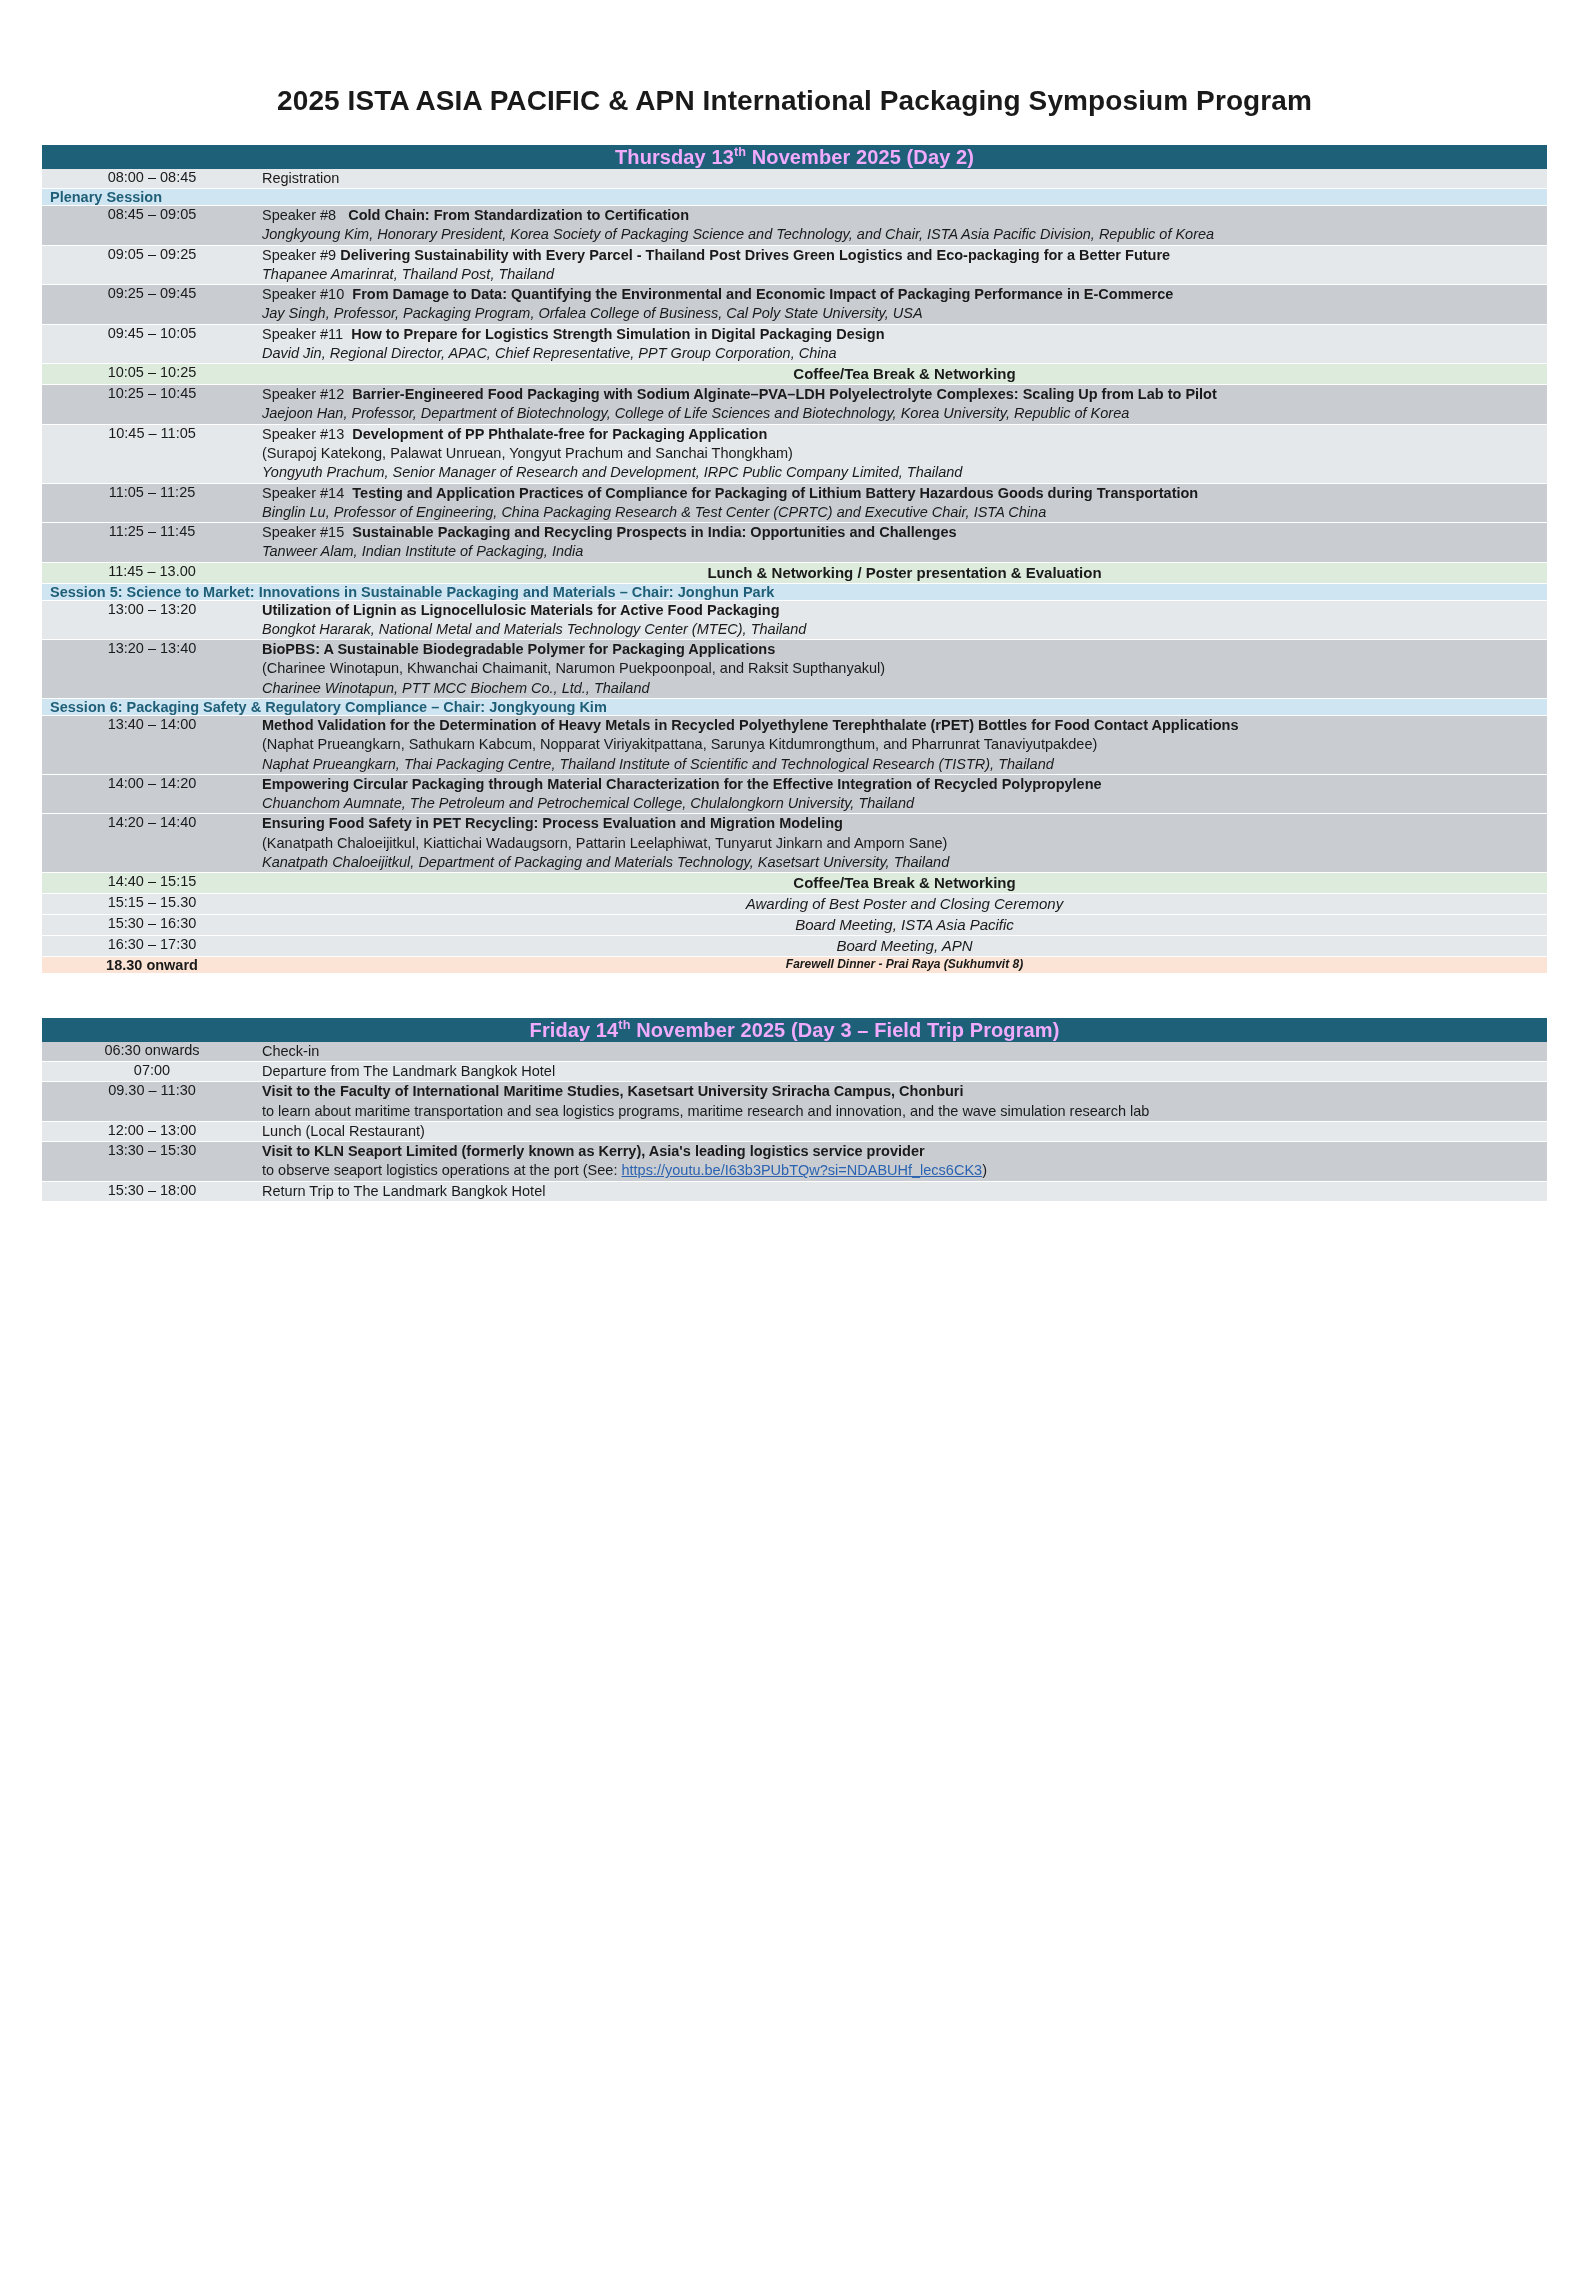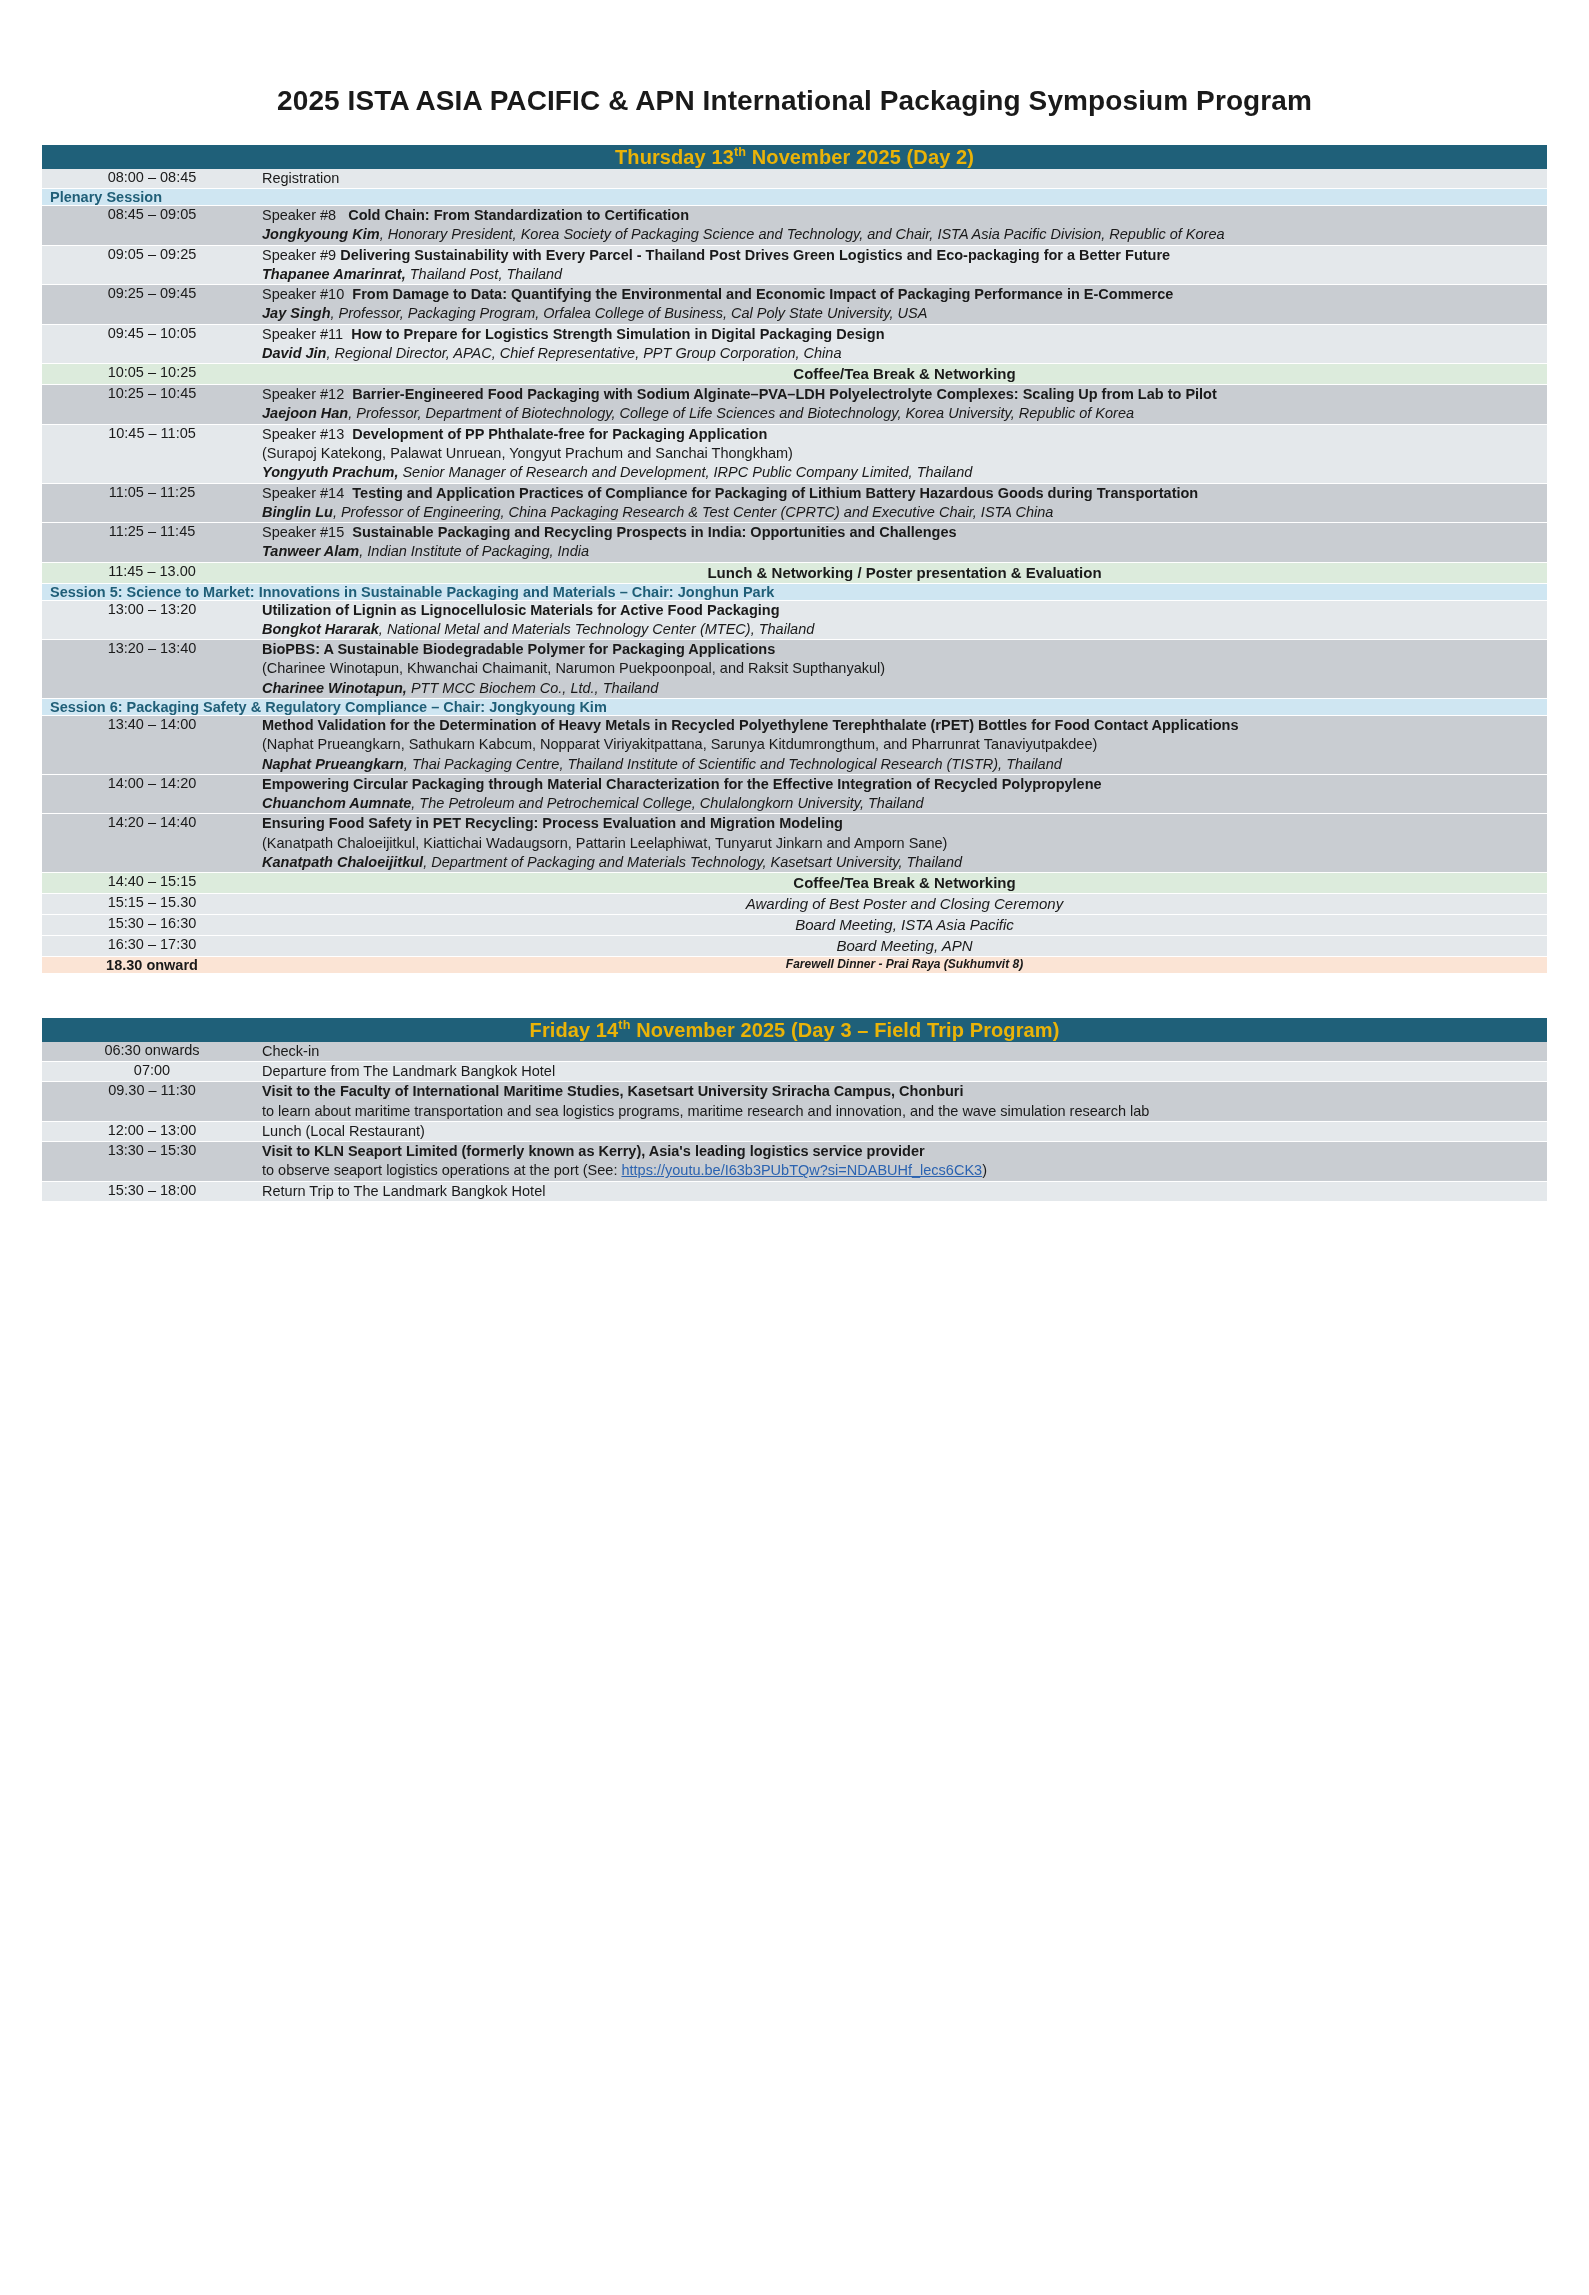--- a/index.html
+++ b/index.html
@@ -33,21 +33,21 @@
   }
   table.sched td {
     vertical-align: top;
     padding: 0;
   }
   .col-time { width: 212px; }
   .col-body { width: 1293px; }
 
   .bar {
     background: #1f6079;
-    color: #eab308;
+    color: #f0abfc;
     text-align: center;
     font-size: 20px;
     font-weight: bold;
     padding: 10px 7px;
     letter-spacing: 0.1px;
   }
   .bar sup { font-size: 12.7px; }
 
   tr.row td {
     border-bottom: 1.4px solid #ffffff;
@@ -75,21 +75,21 @@
   .bold { font-weight: bold; }
   .sess-head {
     font-size: 14.5px;
     font-weight: bold;
     color: #1f5e77;
     padding: 7.8px 5.7px 7.8px 20px;
   }
   .spk-label { font-weight: normal; }
   .title-line { font-weight: bold; }
   .auth-line { font-style: italic; }
-  .auth-line b { font-style: italic; font-weight: bold; }
+  .auth-line b { font-style: italic; font-weight: normal; }
   .plain-line { font-style: normal; }
   .gap { height: 44px; }
   .emph-center {
     text-align: center;
     font-weight: bold;
     font-size: 15px;
   }
   .ital-center {
     text-align: center;
     font-style: italic;

